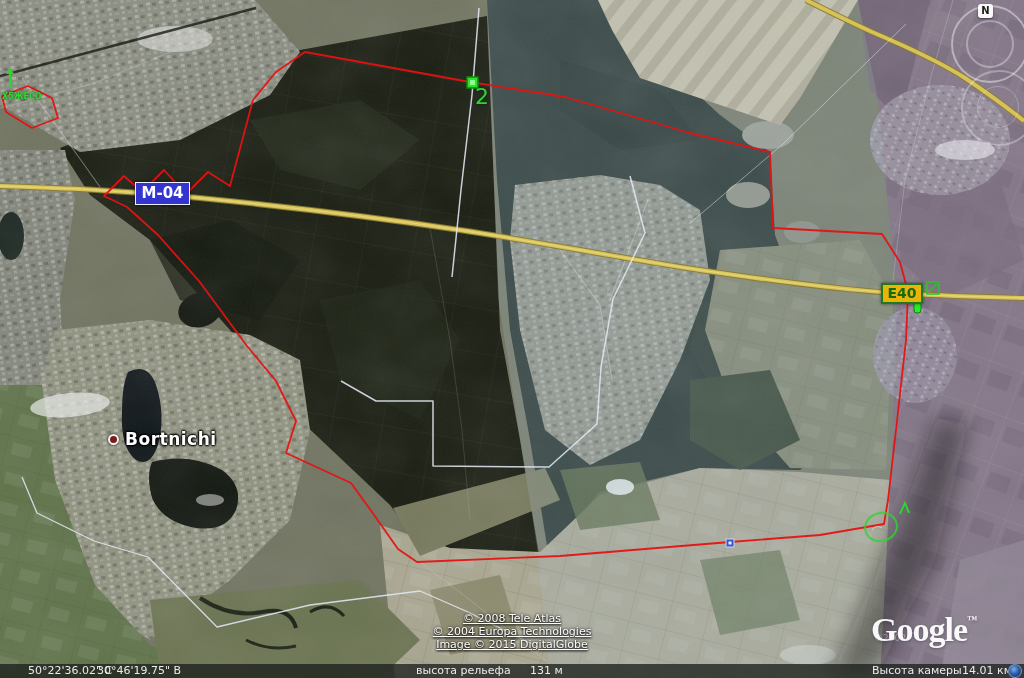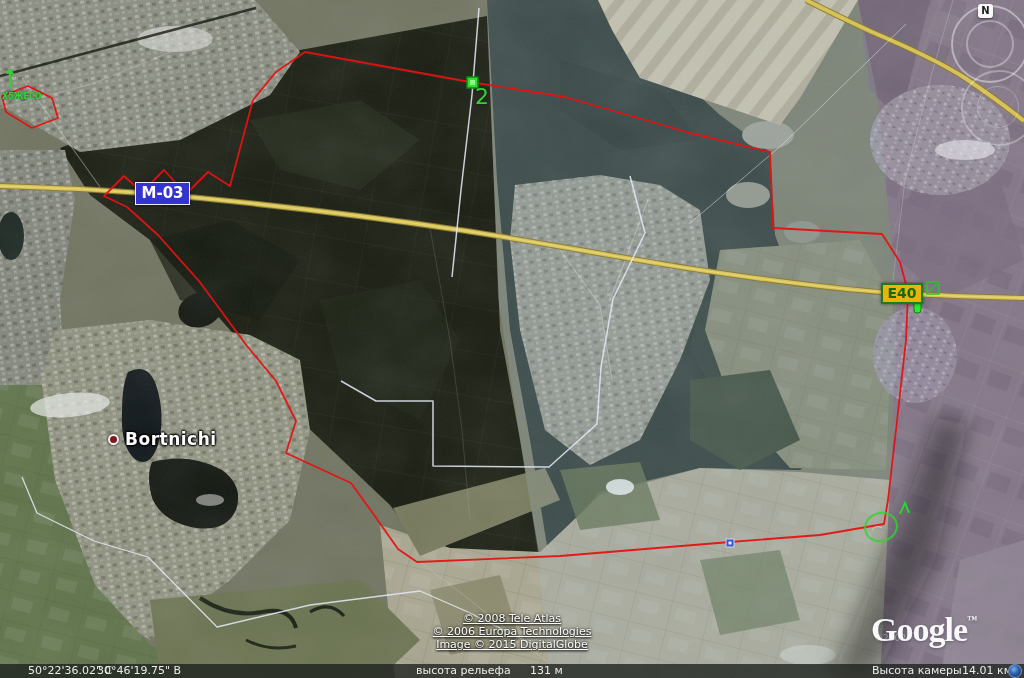--- a/index.html
+++ b/index.html
@@ -238,42 +238,42 @@
     <ellipse cx="881" cy="527" rx="16" ry="14" fill="none" stroke="rgba(46,213,46,.8)" stroke-width="2" transform="rotate(-15 881 527)"></ellipse>
     <path d="M872,530 q4,-6 10,-2" stroke="rgba(230,230,230,.6)" stroke-width="1" fill="none"></path>
     <path d="M900,514 L905,503 L909,513" fill="none" stroke="#2ed52e" stroke-width="2"></path>
   </g>
   <g>
     <rect x="726" y="539" width="8" height="8" fill="#3a57c9" stroke="#cdd6ee" stroke-width="1"></rect>
     <rect x="728.5" y="541.5" width="3" height="3" fill="#e8eeff"></rect>
   </g>
 </svg>
 
-  <div class="ov badge-m03">М-03</div>
+  <div class="ov badge-m03">М-04</div>
   <div class="ov badge-e40">Е40</div>
 
   <div class="ov place">
     <span class="dot"></span>
     <span class="txt">Bortnichi</span>
   </div>
 
   <div class="ov gm-label">Х5ЖЕСО</div>
   <div class="ov gm2-label">2</div>
 
   <div class="ov nav">
     <div class="ring r1o"></div>
     <div class="ring r1i"></div>
     <div class="ring r2o"></div>
     <div class="ring r2i"></div>
     <div class="nbadge">N</div>
   </div>
 
   <div class="ov copyr">
     <div>© 2008 Tele Atlas</div>
-    <div>© 2006 Europa Technologies</div>
+    <div>© 2004 Europa Technologies</div>
     <div>Image © 2015 DigitalGlobe</div>
   </div>
   <div class="ov faintyear">©2008</div>
   <div class="ov glogo"><span>Google</span><sup>™</sup></div>
 
   <div class="ov sbar">
     <span class="sb-lat">50°22'36.02" С</span>
     <span class="sb-lon">30°46'19.75" В</span>
     <span class="sb-el-l">высота рельефа</span>
     <span class="sb-el-v">131 м</span>

